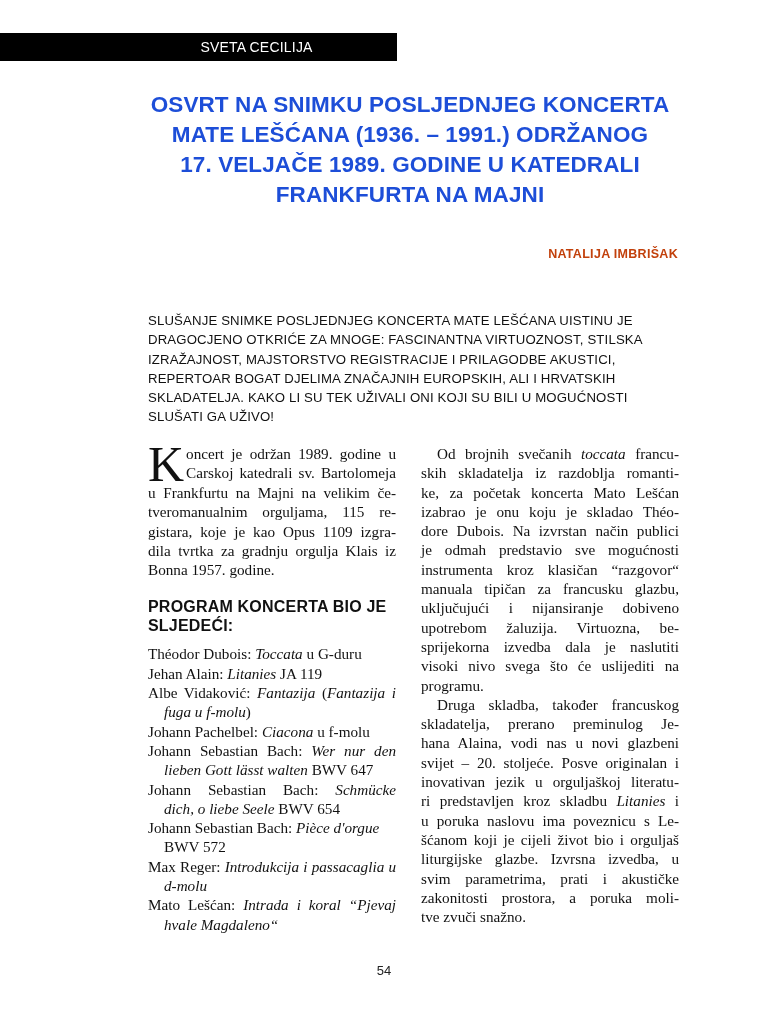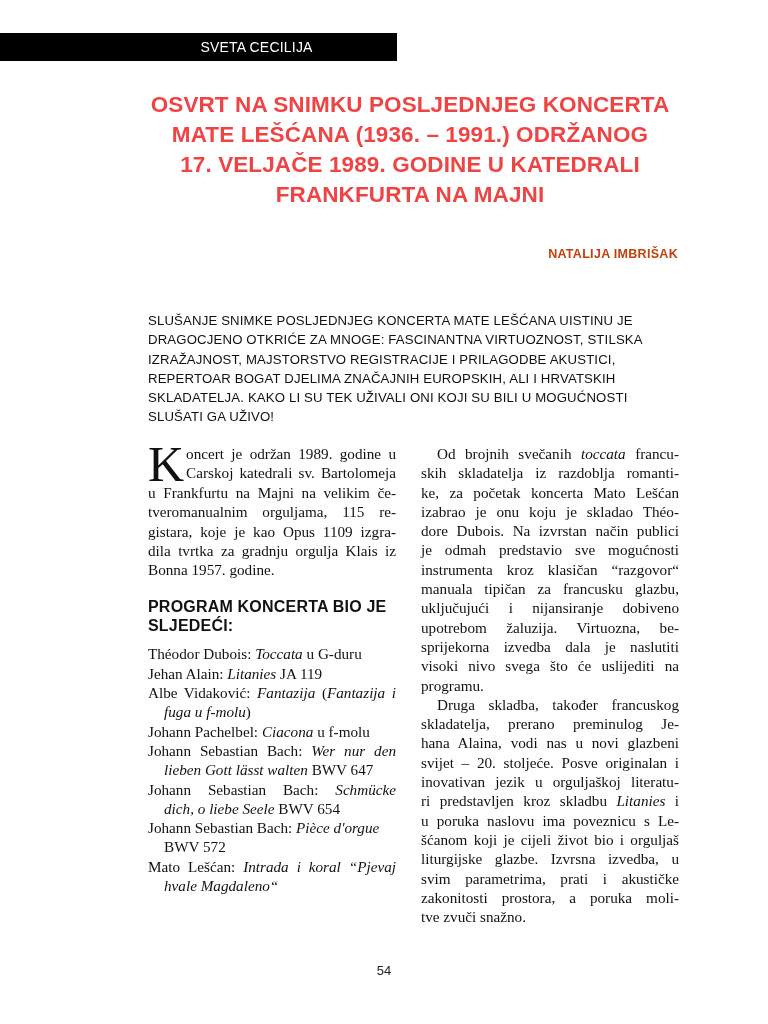--- a/index.html
+++ b/index.html
@@ -8,21 +8,21 @@
     position: absolute; left: 0; top: 33px; width: 397px; height: 28px;
     background: #000; color: #fff;
     font-family: "Liberation Sans", sans-serif; font-size: 14px;
     line-height: 28px; box-sizing: border-box; padding-left: 116px;
     letter-spacing: 0.2px;
     text-align: center;
   }
   .title {
     position: absolute; left: 140px; top: 90px; width: 540px;
     font-family: "Liberation Sans", sans-serif; font-weight: bold;
-    font-size: 22.5px; line-height: 30px; text-align: center; color: #ef4444;
+    font-size: 22.5px; line-height: 30px; text-align: center; color: #1d4ed8;
     letter-spacing: 0.1px;
   }
   .author {
     position: absolute; right: 90px; top: 247px;
     font-family: "Liberation Sans", sans-serif; font-weight: bold;
     font-size: 12.5px; letter-spacing: 0.3px; color: #c2410c;
   }
   .abstract {
     position: absolute; left: 148px; top: 311px; width: 532px;
     font-family: "Liberation Sans", sans-serif; font-size: 13.2px;
@@ -119,20 +119,24 @@
     </div>
     <div class="prog-item">
       <div class="line justify"><span>Johann Sebastian Bach: </span><i>Schmücke</i></div>
       <div class="line indent"><i>dich, o liebe Seele</i><span> BWV 654</span></div>
     </div>
     <div class="prog-item">
       <div class="line"><span>Johann Sebastian Bach: </span><i>Pièce d'orgue</i></div>
       <div class="line indent"><span>BWV 572</span></div>
     </div>
     <div class="prog-item">
+      <div class="line justify"><span>Max Reger: </span><i>Introdukcija i passacaglia u</i></div>
+      <div class="line indent"><i>d-molu</i></div>
+    </div>
+    <div class="prog-item">
       <div class="line justify"><span>Mato Lešćan: </span><i>Intrada i koral “Pjevaj</i></div>
       <div class="line indent"><i>hvale Magdaleno“</i></div>
     </div>
   </div>
 </div>
 
 <div class="col col-right">
   <div>
     <div class="line justify para-indent"><span>Od brojnih svečanih </span><i>toccata</i><span> francu-</span></div>
     <div class="line justify">skih skladatelja iz razdoblja romanti-</div>

